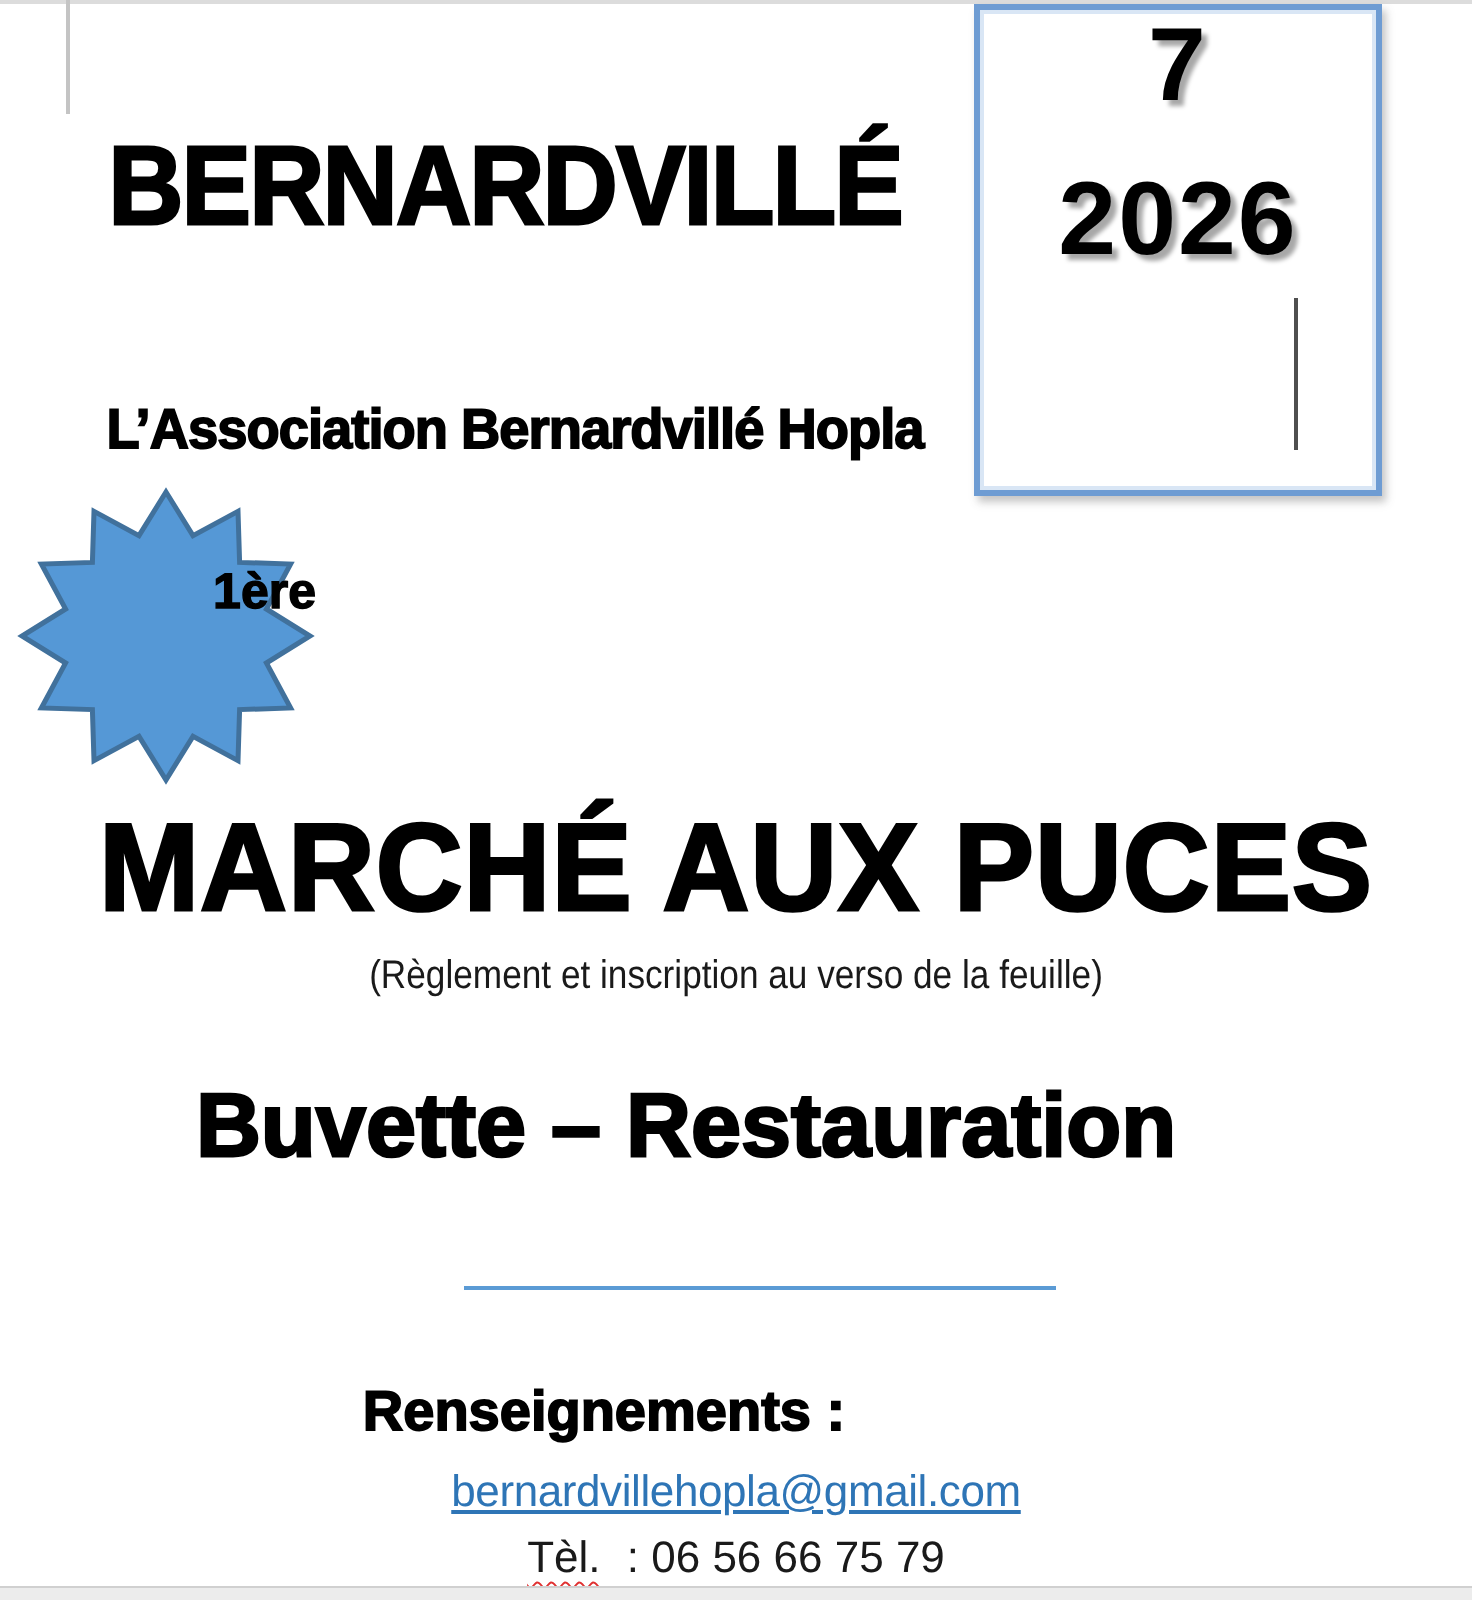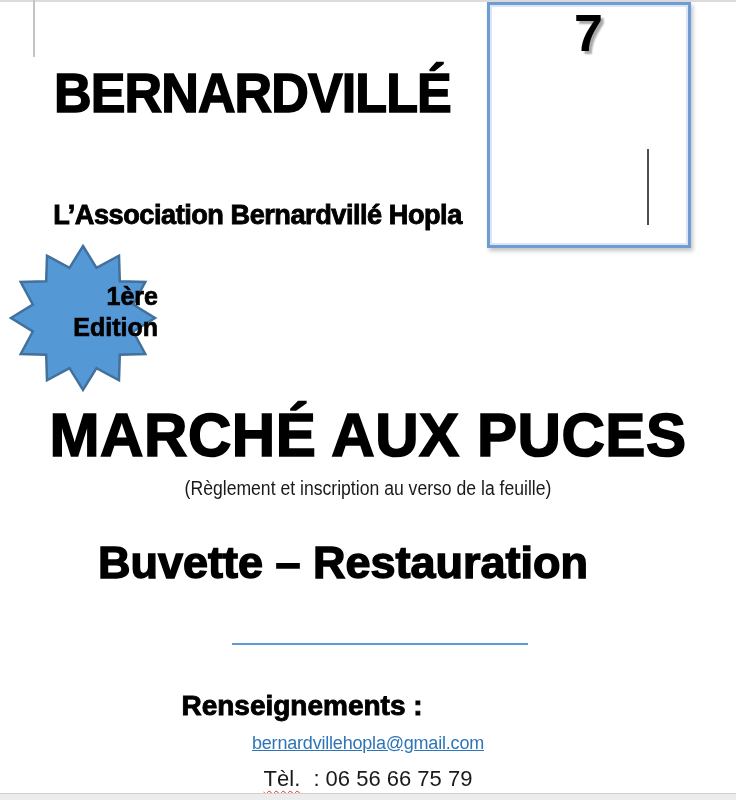--- a/index.html
+++ b/index.html
@@ -61,55 +61,55 @@
   .services {
     position:absolute; left:0; top:537px; width:686px; margin:0;
     text-align:center; font-size:45px; font-weight:bold; -webkit-text-stroke:1.4px #000;
   }
   .divider { position:absolute; left:232px; top:643px; width:296px; height:2px; background:#5B9BD5; }
 
   .contact-heading {
     position:absolute; left:0; top:690px; width:604px; margin:0;
     text-align:center; font-size:28px; font-weight:bold; -webkit-text-stroke:0.9px #000;
   }
-  .email-row { position:absolute; left:0; top:733px; width:736px; text-align:center; font-size:18px; }
+  .email-row { position:absolute; left:0; top:733px; width:736px; text-align:center; font-size:22px; }
   .email-link { color:#2E75B6; text-decoration:underline; letter-spacing:-0.2px; cursor:pointer; }
   .tel-row { position:absolute; left:0; top:766px; width:736px; text-align:center; font-size:22px; color:#1a1a1a; }
   .squiggle {
     text-decoration-line:underline; text-decoration-style:wavy;
     text-decoration-color:#E03030; text-decoration-thickness:1px; text-underline-offset:4px;
   }
   .tel-num { margin-left:7px; }
 </style>
 </head>
 <body>
 
 <div class="page">
 
   <div class="top-hairline"></div>
   <div class="margin-line"></div>
 
   <div class="date-box">
     <div class="date-lines">
       <span class="date-line">7</span>
+      <span class="date-line">2026</span>
     </div>
     <div class="cursor"></div>
   </div>
 
   <h1 class="title">BERNARDVILLÉ</h1>
   <p class="org2">L’Association Bernardvillé Hopla</p>
 
   <div class="badge">
     <svg width="150" height="150" viewBox="0 0 150 150">
       <polygon points="75,3 88.5,24.8 111,12.7 111.8,38.2 137.3,39 125.2,61.5 147,75 125.2,88.5 137.3,111 111.8,111.8 111,137.3 88.5,125.2 75,147 61.5,125.2 39,137.3 38.2,111.8 12.7,111 24.8,88.5 3,75 24.8,61.5 12.7,39 38.2,38.2 39,12.7 61.5,24.8" fill="#5598D6" stroke="#41719C" stroke-width="2.5"></polygon>
     </svg>
   </div>
   <div class="badge-text">
     <span>1ère</span><br>
-    <span>Edition</span>
   </div>
 
   <h2 class="event">MARCHÉ AUX PUCES</h2>
   <p class="note">(Règlement et inscription au verso de la feuille)</p>
   <h3 class="services">Buvette – Restauration</h3>
 
   <div class="divider"></div>
 
   <p class="contact-heading">Renseignements :</p>
 

